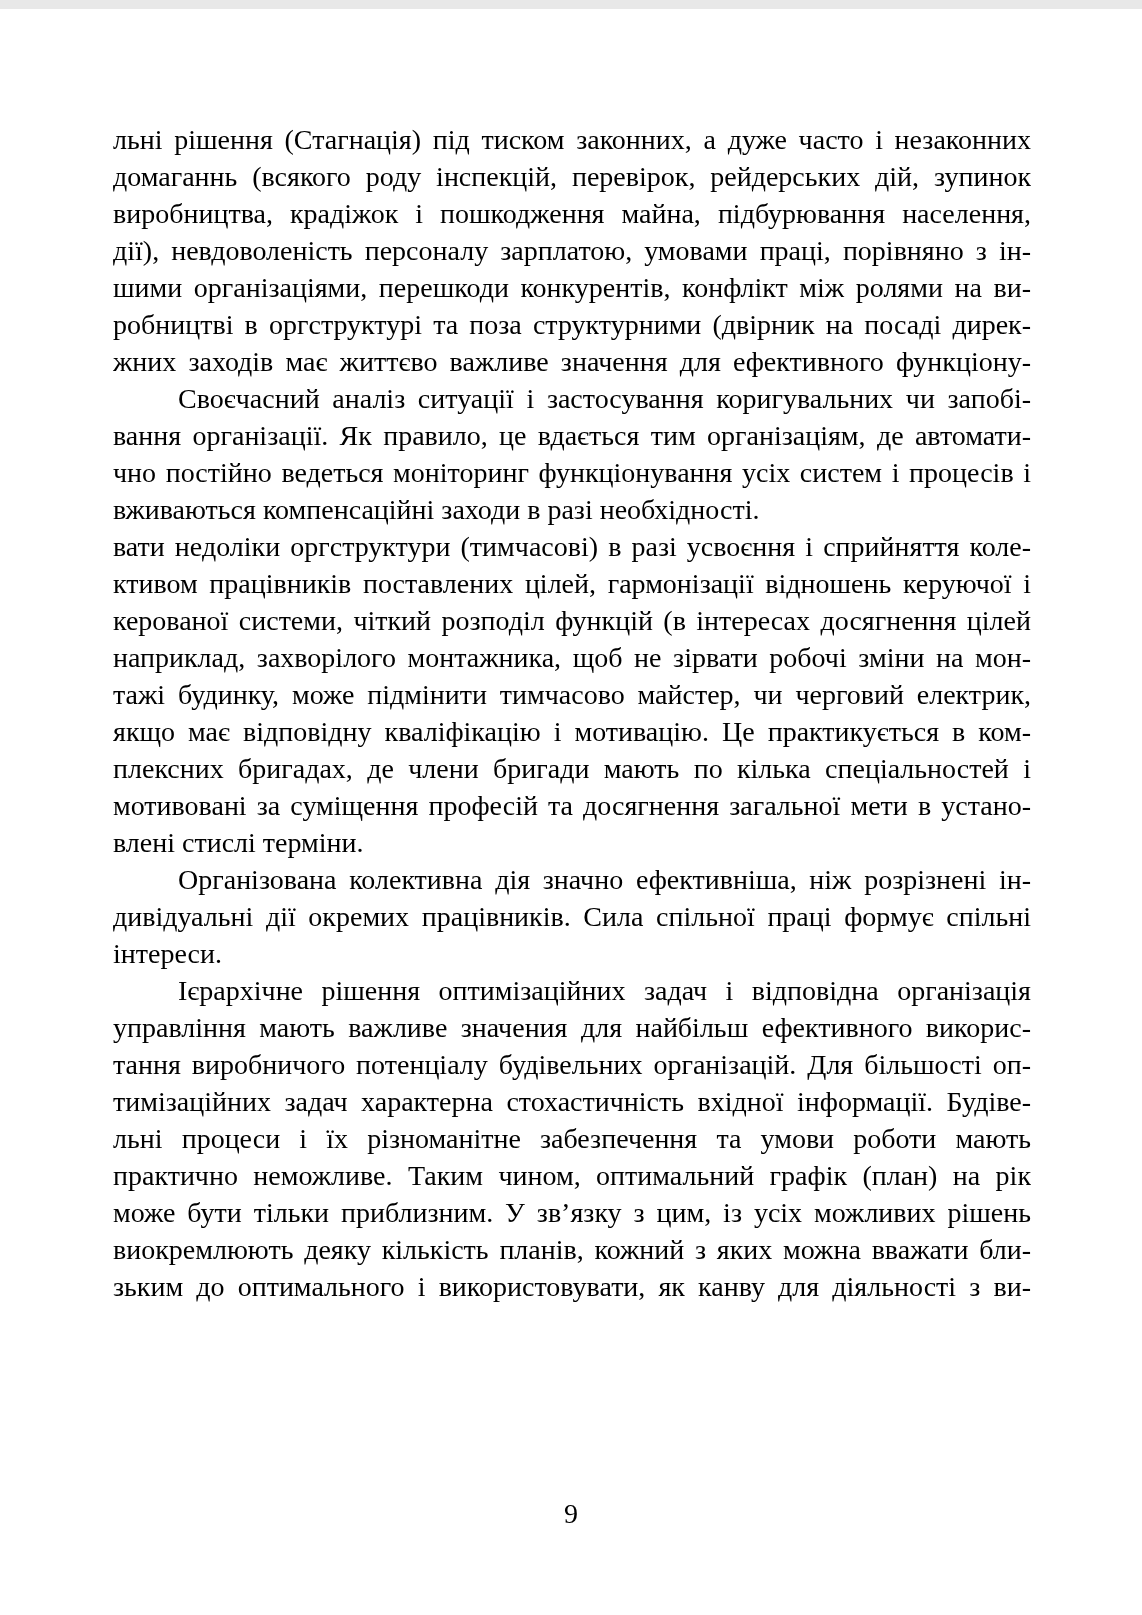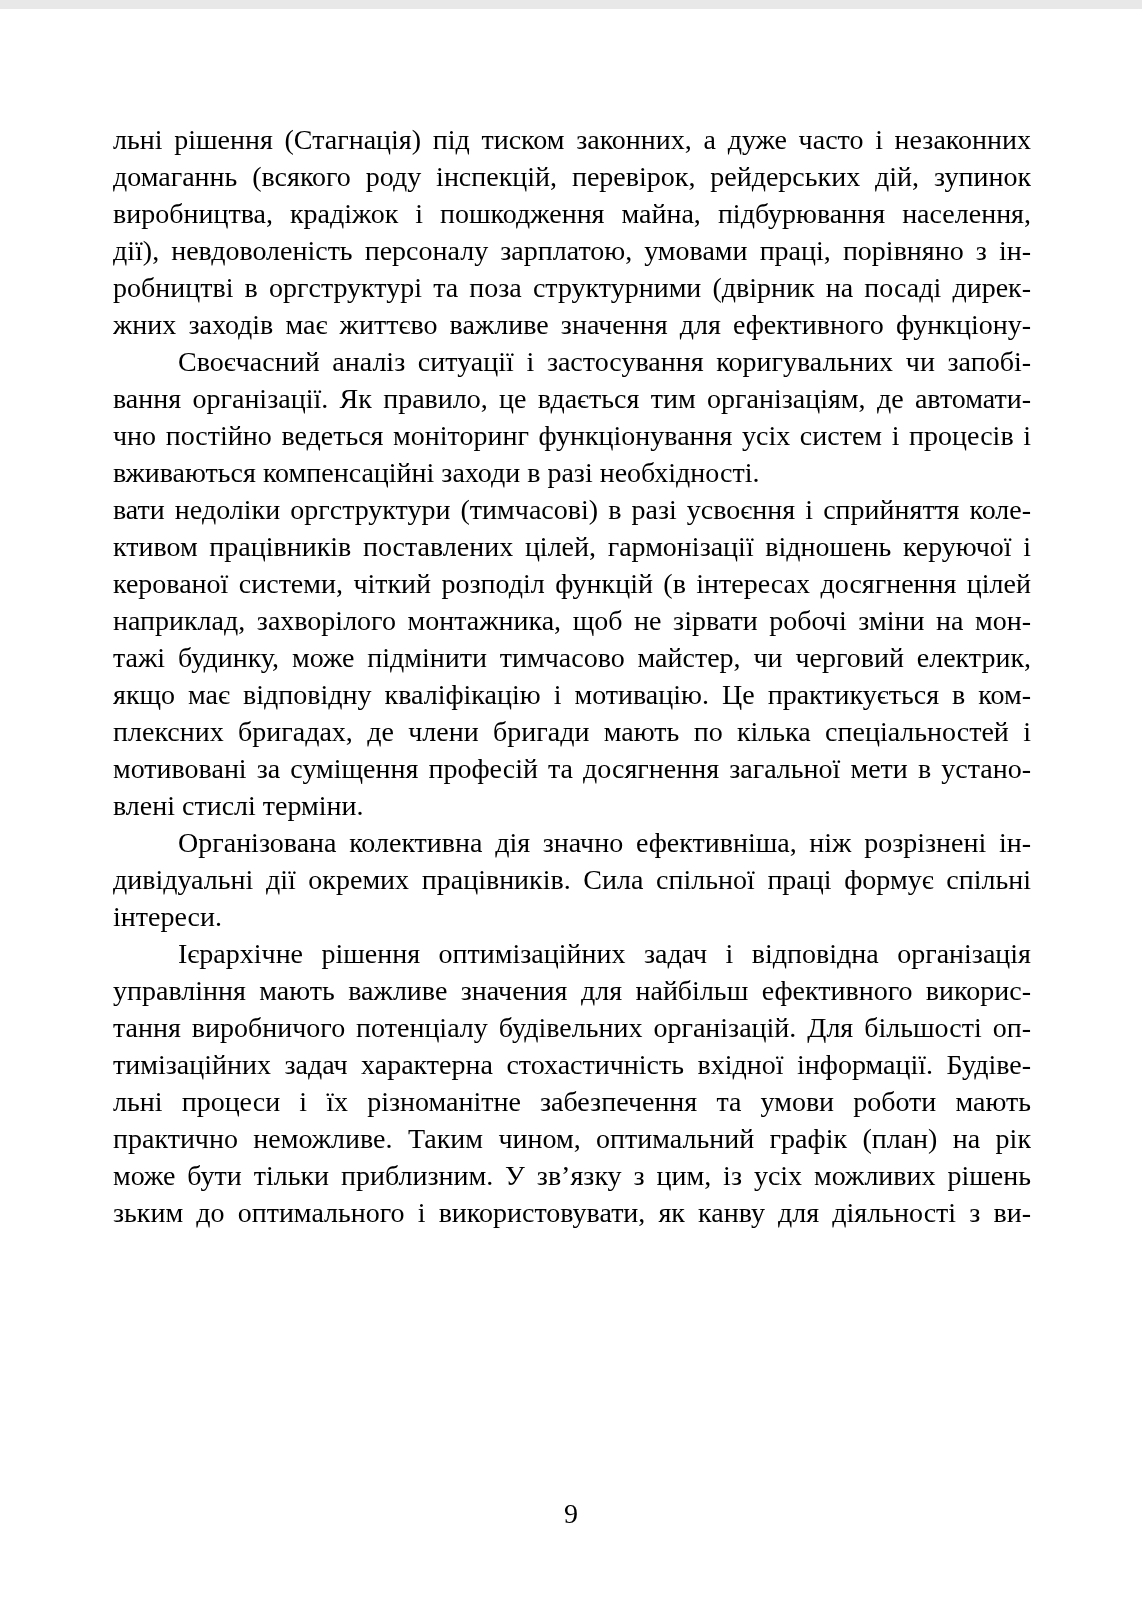--- a/index.html
+++ b/index.html
@@ -56,20 +56,21 @@
 <body>
 
 <div class="page">
   <div class="text-block">
 
     <div class="paragraph">
       <div class="line">льні рішення (Стагнація) під тиском законних, а дуже часто і незаконних</div>
       <div class="line">домаганнь (всякого роду інспекцій, перевірок, рейдерських дій, зупинок</div>
       <div class="line">виробництва, крадіжок і пошкодження майна, підбурювання населення,</div>
       <div class="line">дії), невдоволеність персоналу зарплатою, умовами праці, порівняно з ін-</div>
+      <div class="line">шими організаціями, перешкоди конкурентів, конфлікт між ролями на ви-</div>
       <div class="line">робництві в оргструктурі та поза структурними (двірник на посаді дирек-</div>
     </div>
 
     <div class="paragraph">
       <div class="line">жних заходів має життєво важливе значення для ефективного функціону-</div>
       <div class="line first-indent">Своєчасний аналіз ситуації і застосування коригувальних чи запобі-</div>
       <div class="line">вання організації. Як правило, це вдається тим організаціям, де автомати-</div>
       <div class="line">чно постійно ведеться моніторинг функціонування усіх систем і процесів і</div>
       <div class="line para-last">вживаються компенсаційні заходи в разі необхідності.</div>
     </div>
@@ -93,19 +94,20 @@
     </div>
 
     <div class="paragraph">
       <div class="line first-indent">Ієрархічне рішення оптимізаційних задач і відповідна організація</div>
       <div class="line">управління мають важливе значения для найбільш ефективного викорис-</div>
       <div class="line">тання виробничого потенціалу будівельних організацій. Для більшості оп-</div>
       <div class="line">тимізаційних задач характерна стохастичність вхідної інформації. Будіве-</div>
       <div class="line">льні процеси і їх різноманітне забезпечення та умови роботи мають</div>
       <div class="line">практично неможливе. Таким чином, оптимальний графік (план) на рік</div>
       <div class="line">може бути тільки приблизним. У зв’язку з цим, із усіх можливих рішень</div>
+      <div class="line">виокремлюють деяку кількість планів, кожний з яких можна вважати бли-</div>
       <div class="line">зьким до оптимального і використовувати, як канву для діяльності з ви-</div>
     </div>
 
   </div>
 
   <div class="page-number">9</div>
 </div>
 
 </body></html>

